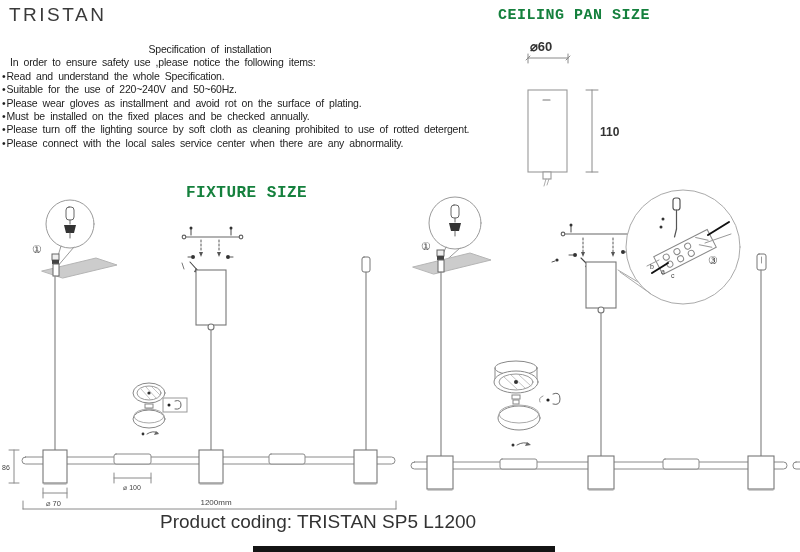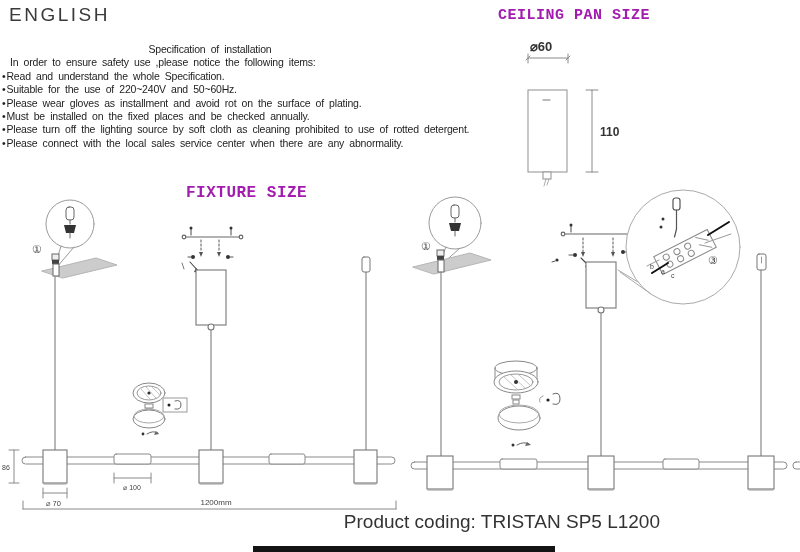--- a/index.html
+++ b/index.html
@@ -7,36 +7,36 @@
         font-family:"Liberation Sans",sans-serif;color:#222;}
   .english{position:absolute;left:9px;top:4px;font-size:19px;letter-spacing:2.5px;
            color:#3a3a3a;font-weight:400;}
   .spec{position:absolute;left:0;top:15px;width:520px;font-size:10.5px;line-height:13.4px;
         letter-spacing:-0.2px;word-spacing:2.5px;color:#1d1d1d;margin-top:28px;}
   .spec-title{width:420px;text-align:center;}
   .spec-intro{padding-left:10px;}
   .spec-item{padding-left:2px;}
   .spec-item .b{margin-right:1px;}
   .cad-title{position:absolute;font-family:"Liberation Mono",monospace;font-weight:600;
-             color:#a21caf;white-space:nowrap;}
+             color:#15803d;white-space:nowrap;}
   .cp-title{left:498px;top:7px;font-size:15px;letter-spacing:0.5px;}
   .fx-title{left:186px;top:184px;font-size:16px;letter-spacing:0.5px;}
-  .coding{position:absolute;left:160px;top:511px;width:500px;text-align:right;
+  .coding{position:absolute;left:160px;top:511px;width:500px;text-align:left;
           font-size:19px;color:#333;}
   .black-bar{position:absolute;left:253px;top:546px;width:302px;height:6px;background:#141414;}
   svg{position:absolute;overflow:visible;}
   svg text{font-family:"Liberation Sans",sans-serif;fill:#444;}
   .dimtxt{font-weight:bold;fill:#333;}
 </style>
 </head>
 <body>
 
 <div class="page">
 
-  <div class="english">ENGLISH</div>
+  <div class="english">TRISTAN</div>
 
   <div class="spec">
     <div class="spec-title">Specification of installation</div>
     <div class="spec-intro">In order to ensure safety use ,please notice the following items:</div>
     <div class="spec-item"><span class="b">•</span><span>Read and understand the whole Specification.</span></div>
     <div class="spec-item"><span class="b">•</span><span>Suitable for the use of 220~240V and 50~60Hz.</span></div>
     <div class="spec-item"><span class="b">•</span><span>Please wear gloves as installment and avoid rot on the surface of plating.</span></div>
     <div class="spec-item"><span class="b">•</span><span>Must be installed on the fixed places and be checked annually.</span></div>
     <div class="spec-item"><span class="b">•</span><span>Please turn off the lighting source by soft cloth as cleaning prohibited to use of rotted detergent.</span></div>
     <div class="spec-item"><span class="b">•</span><span>Please connect with the local sales service center when there are any abnormality.</span></div>

